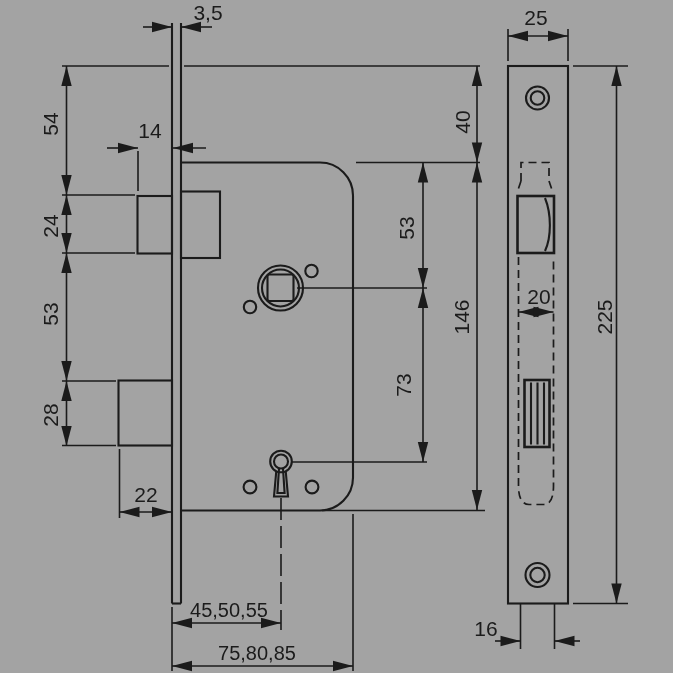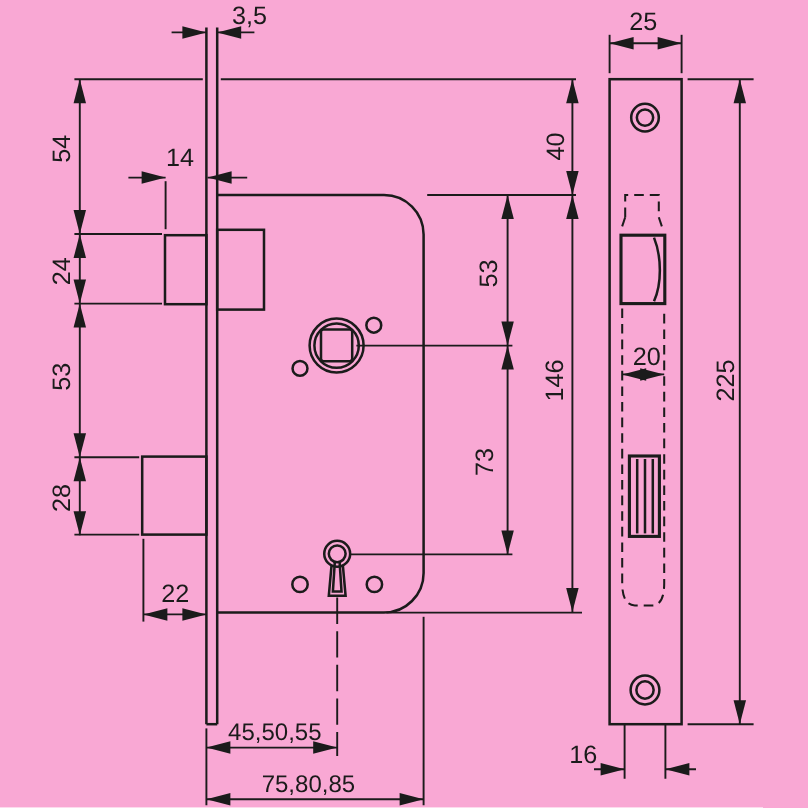--- a/index.html
+++ b/index.html
@@ -1,16 +1,16 @@
 <!DOCTYPE html>
 <html><head>
 <meta charset="utf-8">
 <style>
   html,body{margin:0;padding:0;background:#fff;}
-  .stage{width:673px;height:673px;background:#f9a8d4;position:relative;overflow:hidden;
+  .stage{width:673px;height:673px;background:#a3a3a3;position:relative;overflow:hidden;
          font-family:"Liberation Sans", sans-serif;}
   svg{display:block;}
   svg text{font-family:"Liberation Sans", sans-serif;font-size:21px;fill:#1b1b1b;}
   svg text.sm{font-size:20px;}
   .part{stroke:#1b1b1b;stroke-width:2.1;fill:none;}
   .thick{stroke:#1b1b1b;stroke-width:2.6;fill:none;}
   .dim{stroke:#1b1b1b;stroke-width:1.6;fill:none;}
   .dash{stroke:#1b1b1b;stroke-width:1.7;fill:none;stroke-dasharray:8 5;}
   .cline{stroke:#1b1b1b;stroke-width:1.6;fill:none;stroke-dasharray:22 6;}
   .ah{fill:#1b1b1b;stroke:none;}

